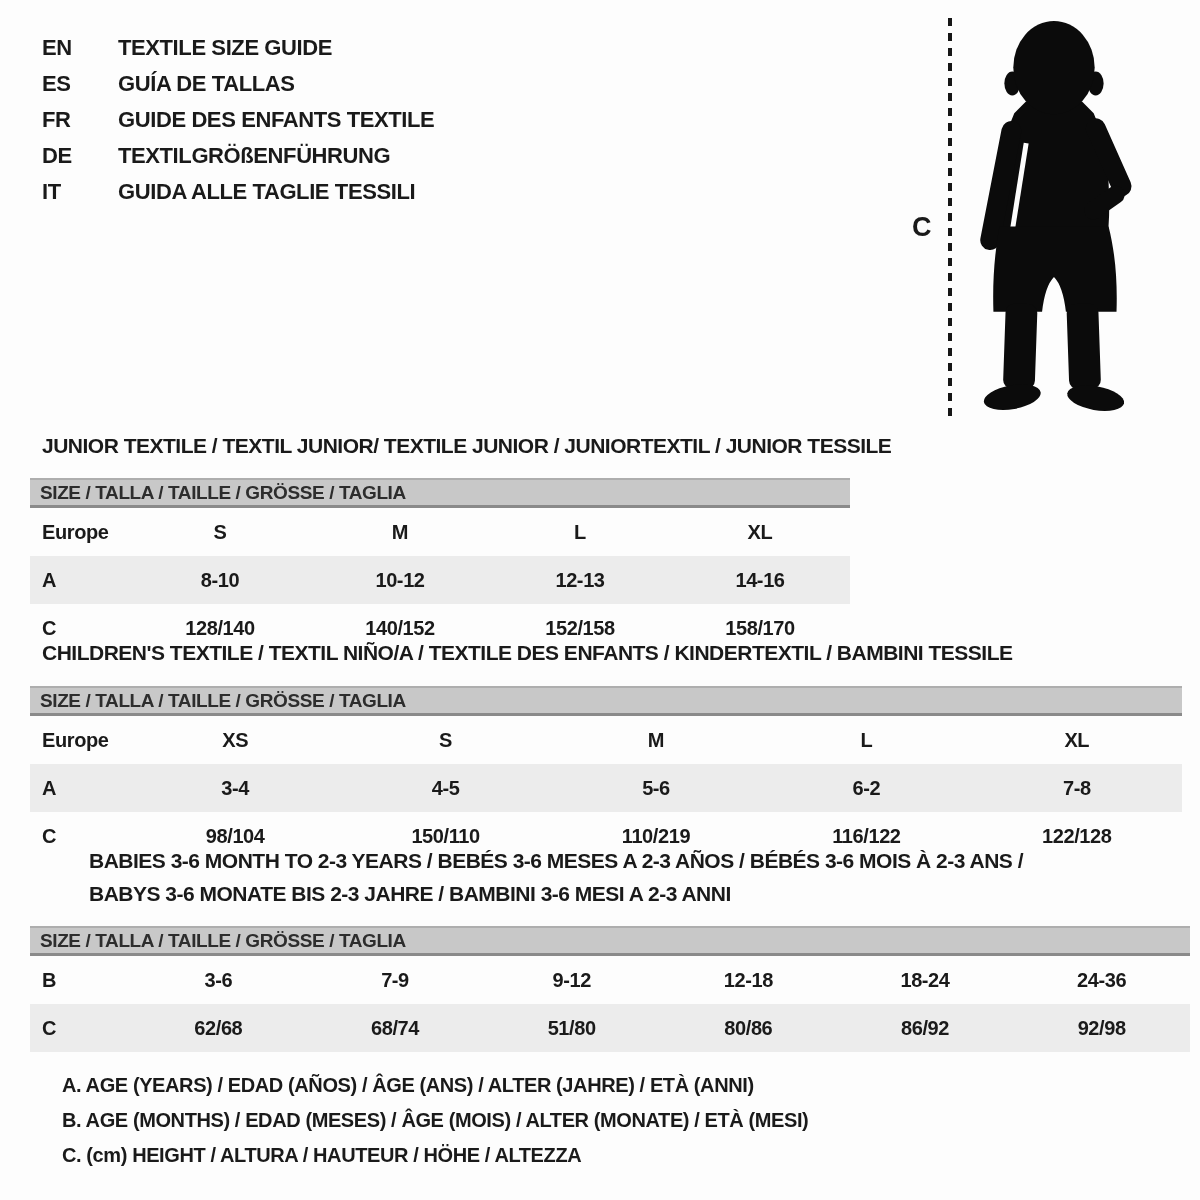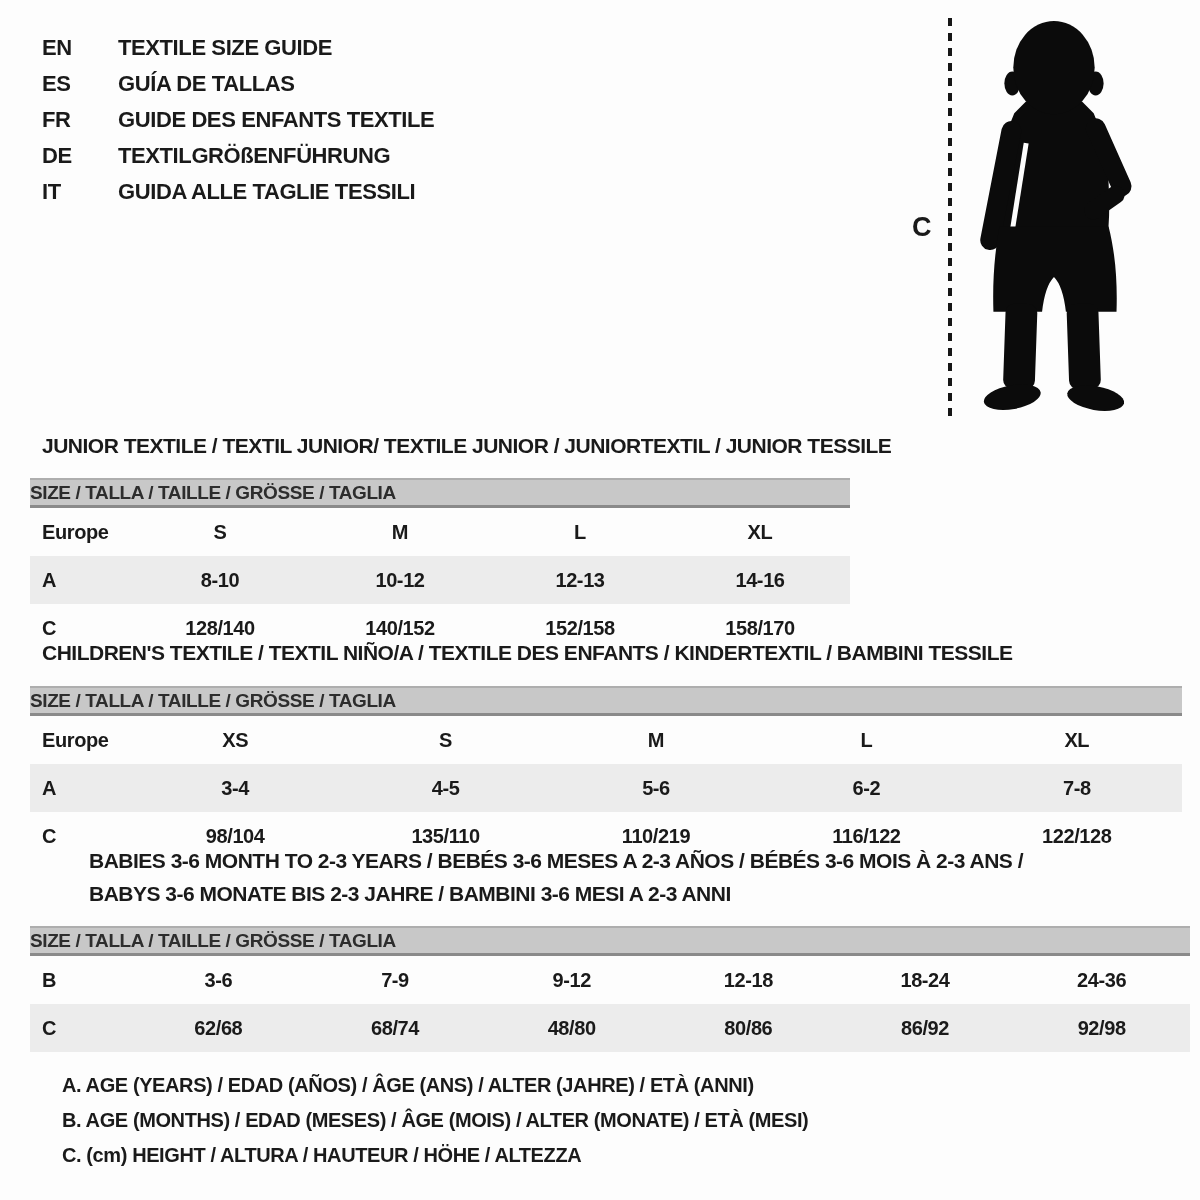--- a/index.html
+++ b/index.html
@@ -37,21 +37,21 @@
   }
   .sec-title.two-line { white-space:normal; width:960px; line-height:33px;margin-left:47px; }
   
   .size-table { position:absolute; left:30px; }
   .size-table.w-junior   { width:820px;  top:478px; }
   .size-table.w-children { width:1152px; top:686px; }
   .size-table.w-babies   { width:1160px; top:926px; }
   .size-bar {
     height:30px; background:#c8c8c8;
     border-top:2px solid #aeaeae; border-bottom:3px solid #8a8a8a;
-    display:flex; align-items:center; 
+    display:flex; align-items:center; padding-left:10px;
     font-size:19px; font-weight:700; letter-spacing:-0.4px; color:#2d2d2d;
     white-space:nowrap;
   }
   .trow {
     display:grid; height:48px; align-items:center;
     font-size:20px; font-weight:700; letter-spacing:-0.4px;
   }
   .trow.shaded { background:#ececec; }
   .cols-4 { grid-template-columns:100px repeat(4,1fr); }
   .cols-5 { grid-template-columns:100px repeat(5,1fr); }
@@ -169,21 +169,21 @@
       <span class="cell label">A</span>
       <span class="cell">3-4</span>
       <span class="cell">4-5</span>
       <span class="cell">5-6</span>
       <span class="cell">6-2</span>
       <span class="cell">7-8</span>
     </div>
   <div class="trow cols-5">
       <span class="cell label">C</span>
       <span class="cell">98/104</span>
-      <span class="cell">135/110</span>
+      <span class="cell">150/110</span>
       <span class="cell">110/219</span>
       <span class="cell">116/122</span>
       <span class="cell">122/128</span>
     </div>
 </div>
 
 <div class="sec-title two-line pos-babies-title">
   <div>BABIES 3-6 MONTH TO 2-3 YEARS / BEBÉS 3-6 MESES A 2-3 AÑOS / BÉBÉS 3-6 MOIS À 2-3 ANS /</div>
   <div>BABYS 3-6 MONATE BIS 2-3 JAHRE / BAMBINI 3-6 MESI A 2-3 ANNI</div>
 </div>
@@ -195,21 +195,21 @@
       <span class="cell">7-9</span>
       <span class="cell">9-12</span>
       <span class="cell">12-18</span>
       <span class="cell">18-24</span>
       <span class="cell">24-36</span>
     </div>
   <div class="trow cols-6 shaded">
       <span class="cell label">C</span>
       <span class="cell">62/68</span>
       <span class="cell">68/74</span>
-      <span class="cell">48/80</span>
+      <span class="cell">51/80</span>
       <span class="cell">80/86</span>
       <span class="cell">86/92</span>
       <span class="cell">92/98</span>
     </div>
 </div>
 
 <div class="legend">
   <div class="legend-line">A. AGE (YEARS) / EDAD (AÑOS) / ÂGE (ANS) / ALTER (JAHRE) / ETÀ (ANNI)</div>
   <div class="legend-line">B. AGE (MONTHS) / EDAD (MESES) / ÂGE (MOIS) / ALTER (MONATE) / ETÀ (MESI)</div>
   <div class="legend-line">C. (cm) HEIGHT / ALTURA / HAUTEUR / HÖHE / ALTEZZA</div>

